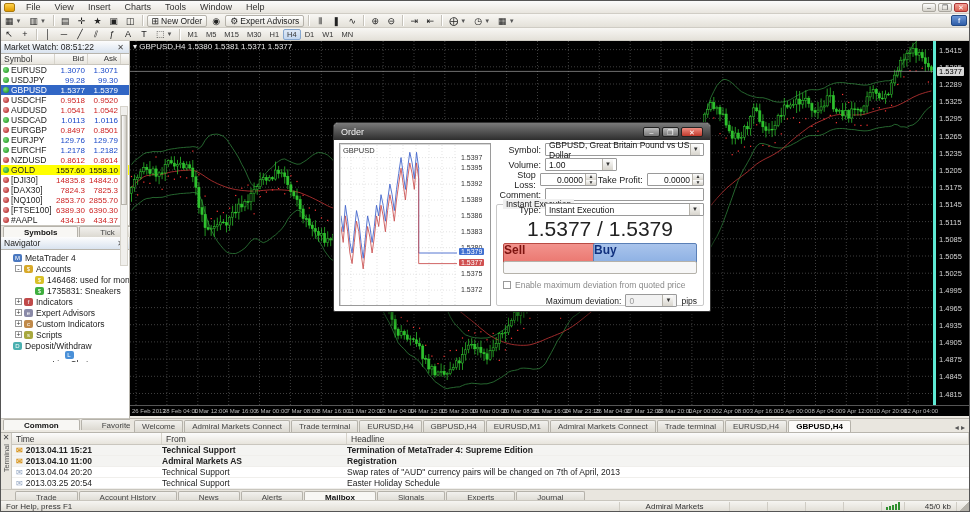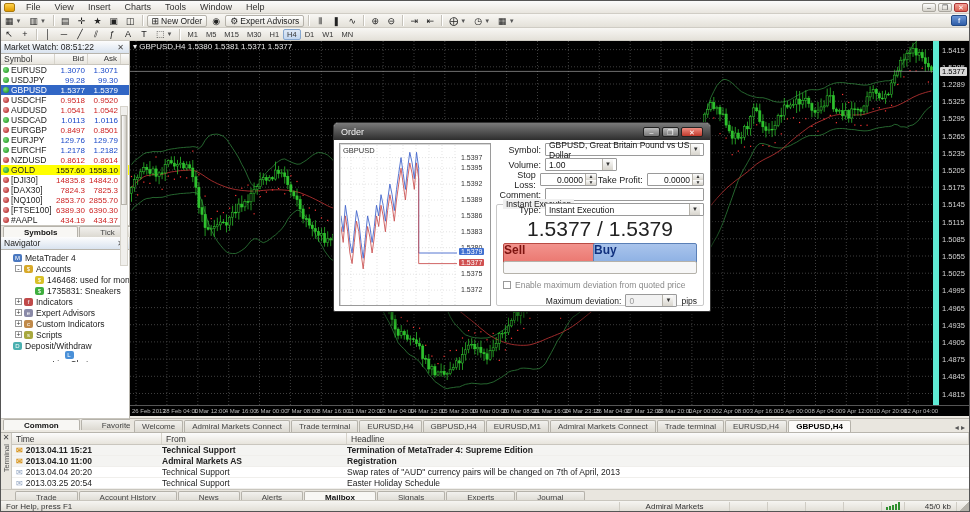--- a/index.html
+++ b/index.html
@@ -51,21 +51,21 @@
   .tab-chip.active { background:#f8f7f4; font-weight:bold; color:#111; }
   .nav-tree { flex:1 1 auto; background:#fff; font-size:8.5px; color:#222; overflow:hidden; padding-top:2px; }
   .tree-row { display:flex; align-items:center; height:11px; white-space:nowrap; overflow:hidden; }
   .expander { width:7px; height:7px; border:1px solid #999; background:#fff; font-size:7px; line-height:5px; text-align:center; color:#333; margin-right:2px; flex:0 0 auto; }
   .tree-ic { width:9px; height:8px; border-radius:2px; margin-right:3px; flex:0 0 auto; font-size:6px; line-height:8px; text-align:center; color:#fff; }
 
   
   .chart-zone { position:absolute; left:129px; top:40px; right:0; bottom:95px; background:#000; }
   .chart-title { position:absolute; left:3px; top:1px; color:#e8e8e8; font-size:8px; z-index:5; }
   .chart-plot { position:absolute; left:0; top:0; right:36px; bottom:11px; }
-  .price-scale { position:absolute; right:0; top:0; width:36px; bottom:11px; border-left:6px solid #5eead4; color:#d6d6d6; font-size:7.5px; }
+  .price-scale { position:absolute; right:0; top:0; width:36px; bottom:11px; border-left:3px solid #5eead4; color:#d6d6d6; font-size:7.5px; }
   .price-label { position:absolute; left:3px; }
   .price-current { position:absolute; left:1px; background:#d8d8d8; color:#000; padding:0 2px; border-radius:1px; }
   .time-axis { position:absolute; left:0; right:0; bottom:0; height:11px; border-top:1px solid #555; color:#b9b9b9; font-size:6px; overflow:hidden; }
   .time-label { position:absolute; top:2px; white-space:nowrap; }
 
   
   .chart-tabs { position:absolute; left:129px; right:0; top:417px; height:14px; background:#e9e6df; border-top:1px solid #b8b5ad; display:flex; align-items:flex-end; padding-left:4px; gap:1px; }
   .ct-tab { font-size:8px; color:#444; height:12px; line-height:12px; padding:0 7px; background:linear-gradient(#f2f1ee,#dcd9d1); border:1px solid #b5b2aa; border-bottom:none; border-radius:2px 2px 0 0; white-space:nowrap; }
   .ct-tab.active { background:#fbfaf8; color:#000; font-weight:bold; }
   .ct-arrows { margin-left:auto; padding-right:4px; font-size:8px; color:#555; }

